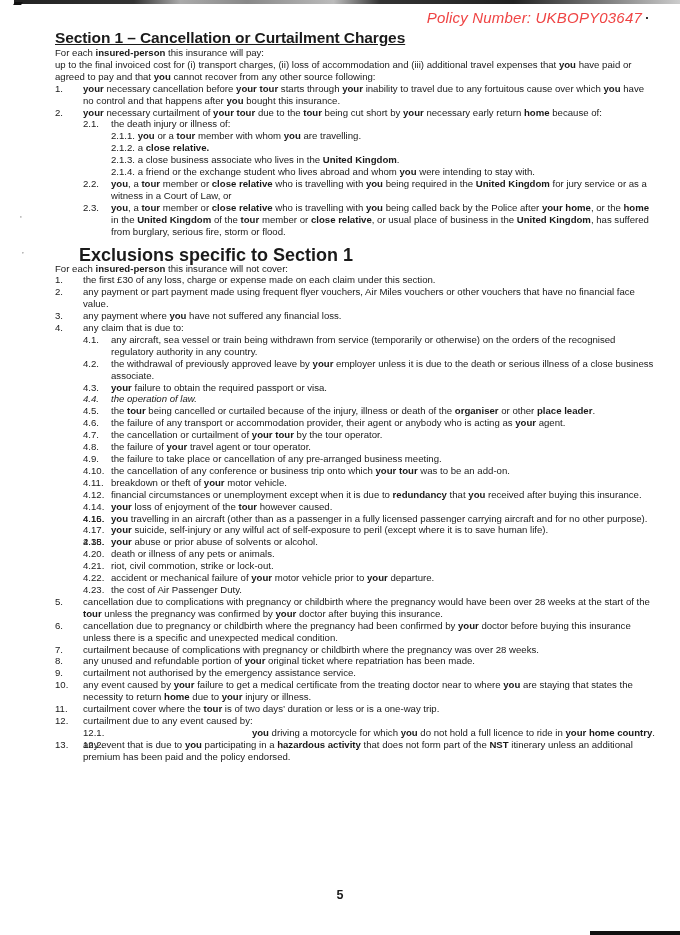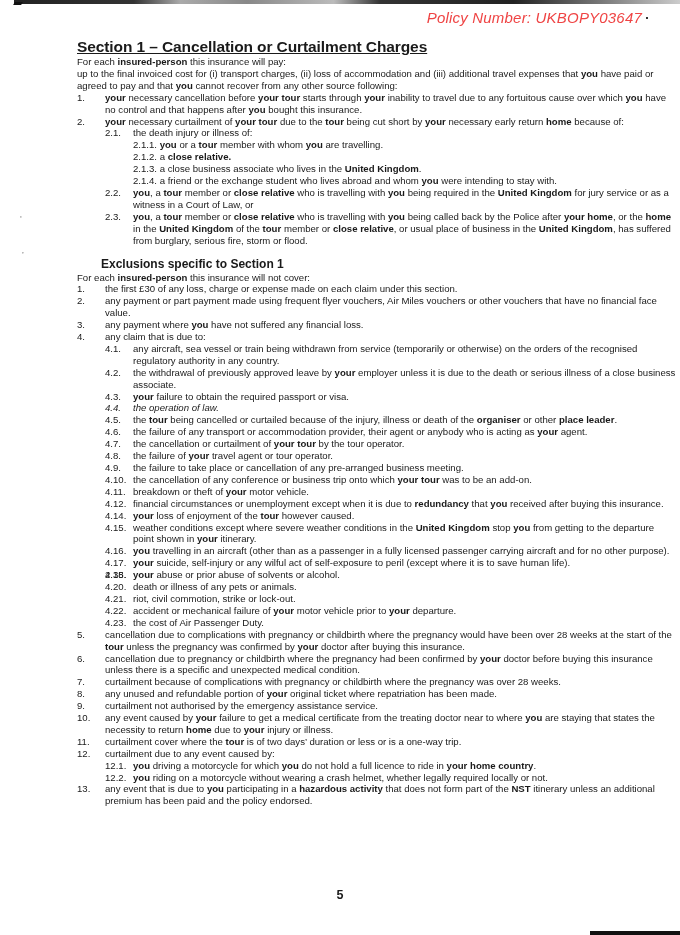--- a/index.html
+++ b/index.html
@@ -5,24 +5,24 @@
   html, body { margin: 0; padding: 0; background: #ffffff; }
   body { width: 680px; height: 935px; position: relative; overflow: hidden;
          font-family: "Liberation Sans", sans-serif; color: #1a1a1a; }
   .scan-top { position: absolute; left: 14px; top: 0; width: 666px; height: 4px;
               background: linear-gradient(90deg, #222 0%, #333 18%, #aaa 25%, #888 35%, #bbb 48%, #333 55%, #222 75%, #777 88%, #ccc 100%); }
   .scan-mark { position: absolute; left: 14px; top: 2px; width: 8px; height: 3px; background:#111; transform: skewX(-30deg);}
   .scan-bottom { position: absolute; left: 590px; top: 931px; width: 90px; height: 4px; background: #111; }
   .margin-dot { position: absolute; font-size: 8px; color: #555; }
   .policy { position: absolute; top: 9px; right: 38px; font-size: 15px; font-style: italic; color: #ef4444; letter-spacing: 0.2px; }
   .policy-dot { position: absolute; top: 17px; right: 32px; width: 2px; height: 2px; background:#333; }
-  .content { position: absolute; left: 55px; top: 38px; width: 600px; font-size: 9.6px; line-height: 11.9px; margin-left: 22px; }
+  .content { position: absolute; left: 55px; top: 29px; width: 600px; font-size: 9.6px; line-height: 11.9px; }
   .content b { font-weight: bold; }
   h1 { margin: 0; font-size: 15.5px; font-weight: bold; text-decoration: underline; line-height: 18px; letter-spacing: -0.1px; }
-  h2 { margin: 10px 0 0 0; font-size: 12px; font-weight: bold; line-height: 15px; padding-left: 24px; }
+  h2 { margin: 10px 0 0 0; font-size: 18px; font-weight: bold; line-height: 15px; padding-left: 24px; }
   p { margin: 0; }
   .row { position: relative; padding-left: 28px; }
   .row > .num { position: absolute; left: 0; top: 0; }
   .sub { position: relative; padding-left: 56px; }
   .sub > .num { position: absolute; left: 28px; top: 0; }
   .subsub { padding-left: 56px; }
   .page-num { position: absolute; left: 0; width: 680px; top: 888px; text-align: center; font-size: 12.5px; font-weight: bold; }
 </style>
 </head>
 <body>
@@ -72,43 +72,43 @@
       <div class="sub" style="padding-left: 56px; font-style: italic;"><span class="num">4.4.</span><span>the operation of law.</span></div>
       <div class="sub" style="padding-left: 56px;"><span class="num">4.5.</span><span>the <b>tour</b> being cancelled or curtailed because of the injury, illness or death of the <b>organiser</b> or other <b>place leader</b>.</span></div>
       <div class="sub" style="padding-left: 56px;"><span class="num">4.6.</span><span>the failure of any transport or accommodation provider, their agent or anybody who is acting as <b>your</b> agent.</span></div>
       <div class="sub" style="padding-left: 56px;"><span class="num">4.7.</span><span>the cancellation or curtailment of <b>your tour</b> by the tour operator.</span></div>
       <div class="sub" style="padding-left: 56px;"><span class="num">4.8.</span><span>the failure of <b>your</b> travel agent or tour operator.</span></div>
       <div class="sub" style="padding-left: 56px;"><span class="num">4.9.</span><span>the failure to take place or cancellation of any pre-arranged business meeting.</span></div>
       <div class="sub" style="padding-left: 56px;"><span class="num">4.10.</span><span>the cancellation of any conference or business trip onto which <b>your tour</b> was to be an add-on.</span></div>
       <div class="sub" style="padding-left: 56px;"><span class="num">4.11.</span><span>breakdown or theft of <b>your</b> motor vehicle.</span></div>
       <div class="sub" style="padding-left: 56px;"><span class="num">4.12.</span><span>financial circumstances or unemployment except when it is due to <b>redundancy</b> that <b>you</b> received after buying this insurance.</span></div>
       <div class="sub" style="padding-left: 56px;"><span class="num">4.14.</span><span><b>your</b> loss of enjoyment of the <b>tour</b> however caused.</span></div>
-      <div class="sub" style="padding-left: 56px;"><span class="num">4.15.</span><span>weather conditions except where severe weather conditions in the <b>United Kingdom</b> stop <b>you</b> from getting to the departure point shown in <b>your</b> itinerary.</span></div>
+      <div class="sub" style="padding-left: 56px;"><span class="num">4.15.</span></div>
       <div class="sub" style="padding-left: 56px;"><span class="num">4.16.</span><span><b>you</b> travelling in an aircraft (other than as a passenger in a fully licensed passenger carrying aircraft and for no other purpose).</span></div>
       <div class="sub" style="padding-left: 56px;"><span class="num">4.17.</span><span><b>your</b> suicide, self-injury or any wilful act of self-exposure to peril (except where it is to save human life).</span></div>
       <div class="sub" style="padding-left: 56px;"><span class="num">4.18.</span></div>
       <div class="sub" style="padding-left: 56px;"><span class="num">2.35.</span><span><b>your</b> abuse or prior abuse of solvents or alcohol.</span></div>
       <div class="sub" style="padding-left: 56px;"><span class="num">4.20.</span><span>death or illness of any pets or animals.</span></div>
       <div class="sub" style="padding-left: 56px;"><span class="num">4.21.</span><span>riot, civil commotion, strike or lock-out.</span></div>
       <div class="sub" style="padding-left: 56px;"><span class="num">4.22.</span><span>accident or mechanical failure of <b>your</b> motor vehicle prior to <b>your</b> departure.</span></div>
       <div class="sub" style="padding-left: 56px;"><span class="num">4.23.</span><span>the cost of Air Passenger Duty.</span></div>
     </div>
   <div id="ex-b">
       <div class="row"><span class="num">5.</span><span>cancellation due to complications with pregnancy or childbirth where the pregnancy would have been over 28 weeks at the start of the <b>tour</b> unless the pregnancy was confirmed by <b>your</b> doctor after buying this insurance.</span></div>
       <div class="row"><span class="num">6.</span><span>cancellation due to pregnancy or childbirth where the pregnancy had been confirmed by <b>your</b> doctor before buying this insurance unless there is a specific and unexpected medical condition.</span></div>
       <div class="row"><span class="num">7.</span><span>curtailment because of complications with pregnancy or childbirth where the pregnancy was over 28 weeks.</span></div>
       <div class="row"><span class="num">8.</span><span>any unused and refundable portion of <b>your</b> original ticket where repatriation has been made.</span></div>
       <div class="row"><span class="num">9.</span><span>curtailment not authorised by the emergency assistance service.</span></div>
       <div class="row"><span class="num">10.</span><span>any event caused by <b>your</b> failure to get a medical certificate from the treating doctor near to where <b>you</b> are staying that states the necessity to return <b>home</b> due to <b>your</b> injury or illness.</span></div>
       <div class="row"><span class="num">11.</span><span>curtailment cover where the <b>tour</b> is of two days’ duration or less or is a one-way trip.</span></div>
       <div class="row"><span class="num">12.</span><span>curtailment due to any event caused by:</span></div>
     </div>
   <div id="ex-12">
-      <div class="sub" style="padding-left: 56px;"><span class="num">12.1.</span><span><b>you</b> driving a motorcycle for which <b>you</b> do not hold a full licence to ride in <b>your home country</b>.</span></div>
-      <div class="sub" style="padding-left: 56px;"><span class="num">12.2.</span><span><b>you</b> riding on a motorcycle without wearing a crash helmet, whether legally required locally or not.</span></div>
+      <div class="sub" style="padding-left: 56px; text-align: right;"><span class="num">12.1.</span><span><b>you</b> driving a motorcycle for which <b>you</b> do not hold a full licence to ride in <b>your home country</b>.</span></div>
+      <div class="sub" style="padding-left: 56px;"><span class="num">12.2.</span></div>
     </div>
   <div id="ex-c">
       <div class="row"><span class="num">13.</span><span>any event that is due to <b>you</b> participating in a <b>hazardous activity</b> that does not form part of the <b>NST</b> itinerary unless an additional premium has been paid and the policy endorsed.</span></div>
     </div>
 </div>
 
 <div class="page-num">5</div>
 <div class="scan-bottom"></div>
 
 </body></html>

